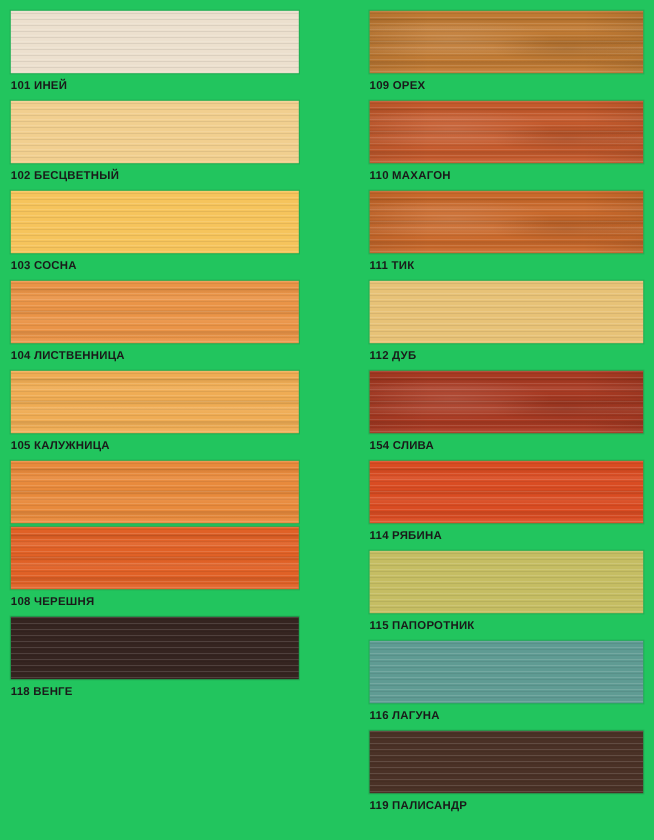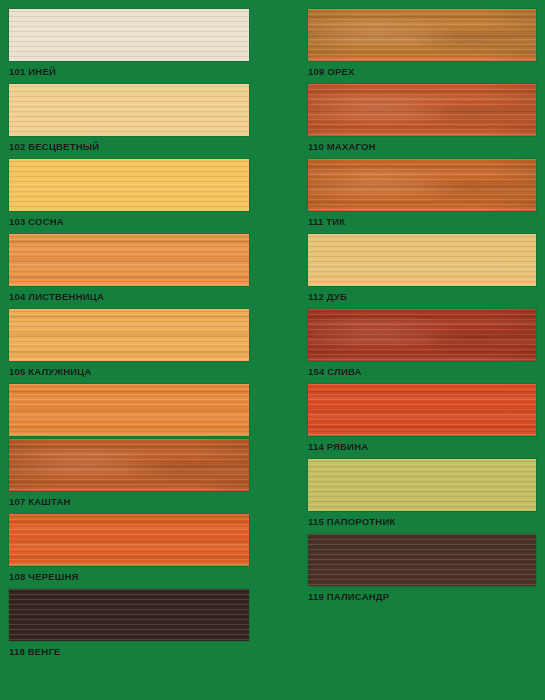--- a/index.html
+++ b/index.html
@@ -12,21 +12,21 @@
     background: #ffffff;
     font-family: "Liberation Sans", sans-serif;
     overflow: hidden;
   }
 
   .chart {
     position: relative;
     width: 545px;
     height: 700px;
     box-sizing: border-box;
-    background: #15803d;
+    background: #22c55e;
     display: flex;
     flex-direction: row;
   }
 
   .column {
     display: flex;
     flex-direction: column;
   }
 
   .column-left {
@@ -149,28 +149,20 @@
         </div>
         <div class="label">105 КАЛУЖНИЦА</div>
       </div>
       <div class="swatch-cell">
         <div class="swatch" style="background-color: rgb(232, 138, 60);">
           <div class="grain-fine"></div>
           <div class="grain-broad"></div>
         </div>
       </div>
       <div class="swatch-cell">
-        <div class="swatch" style="background-color: rgb(191, 95, 41);">
-          <div class="grain-fine"></div>
-          <div class="grain-broad"></div>
-          <div class="grain-figure"></div>
-        </div>
-        <div class="label">107 КАШТАН</div>
-      </div>
-      <div class="swatch-cell">
         <div class="swatch" style="background-color: rgb(224, 97, 38);">
           <div class="grain-fine"></div>
           <div class="grain-broad"></div>
         </div>
         <div class="label">108 ЧЕРЕШНЯ</div>
       </div>
       <div class="swatch-cell">
         <div class="swatch" style="background-color: rgb(53, 36, 32);">
           <div class="grain-fine"></div>
         </div>
@@ -223,19 +215,25 @@
         </div>
         <div class="label">114 РЯБИНА</div>
       </div>
       <div class="swatch-cell">
         <div class="swatch" style="background-color: rgb(197, 189, 99);">
           <div class="grain-fine"></div>
         </div>
         <div class="label">115 ПАПОРОТНИК</div>
       </div>
       <div class="swatch-cell">
+        <div class="swatch" style="background-color: rgb(95, 155, 147);">
+          <div class="grain-fine"></div>
+        </div>
+        <div class="label">116 ЛАГУНА</div>
+      </div>
+      <div class="swatch-cell">
         <div class="swatch" style="background-color: rgb(74, 49, 38);">
           <div class="grain-fine"></div>
         </div>
         <div class="label">119 ПАЛИСАНДР</div>
       </div>
     </div>
 </div>
 
 </body></html>

